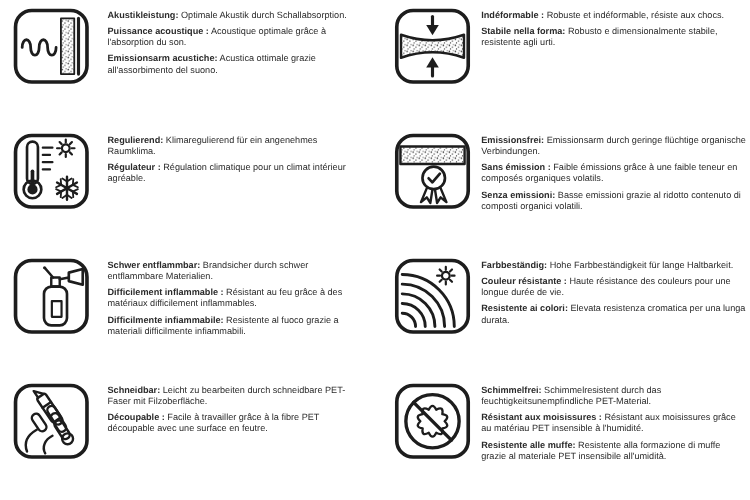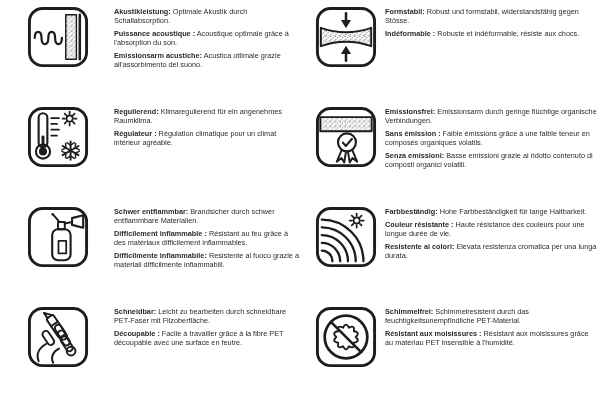--- a/index.html
+++ b/index.html
@@ -6,21 +6,21 @@
   body{
     width:600px;height:400px;background:#ffffff;overflow:hidden;
     font-family:"Liberation Sans",sans-serif;color:#2b2b2b;
   }
   .grid{
     display:grid;width:600px;height:400px;
     grid-template-columns:300px 300px;
     grid-template-rows:repeat(4,100px);
   }
   .cell{display:flex;align-items:flex-start;box-sizing:border-box;padding-top:6px;}
-  .cell.left{padding-left:27px;gap:11px;}
+  .cell.left{padding-left:10px;}
   .cell.right{padding-left:15px;}
   .icon-box{width:62px;height:62px;flex:0 0 62px;}
   .icon-box svg{width:62px;height:62px;display:block;}
   .text{margin-left:14px;width:196px;margin-top:1px;}
   .right .text{margin-left:8px;width:212px;}
   .text p{margin:0 0 4px 0;font-size:7.3px;line-height:9px;}
   .text b{font-weight:bold;}
 </style>
 </head>
 <body>
@@ -64,22 +64,22 @@
           </defs>
         <rect x="2.5" y="2.5" width="59" height="59" rx="13.5" stroke-width="3"></rect>
         <path d="M6 22.5 Q32 31.5 58 22.5 L58 41.5 Q32 32.5 6 41.5 Z" fill="url(#spk2)" stroke-width="2"></path>
         <line x1="32" y1="7.5" x2="32" y2="16" stroke-width="2.6"></line>
         <polygon points="26.8,14.5 37.2,14.5 32,23" fill="#1d1d1d" stroke="none"></polygon>
         <line x1="32" y1="56.5" x2="32" y2="48" stroke-width="2.6"></line>
         <polygon points="26.8,49.5 37.2,49.5 32,41" fill="#1d1d1d" stroke="none"></polygon>
       </svg>
     </div>
     <div class="text">
-      <p><b>Formstabil:</b> <span>Robust und formstabil, widerstandsfähig gegen Stösse.</span></p>
       <p><b>Indéformable :</b> <span>Robuste et indéformable, résiste aux chocs.</span></p>
+      <p><b>Stabile nella forma:</b> <span>Robusto e dimensionalmente stabile, resistente agli urti.</span></p>
     </div>
   </section>
 
   <section class="cell left">
     <div class="icon-box">
       <svg viewBox="0 0 64 64" stroke="#1d1d1d" fill="none" stroke-linecap="round" stroke-linejoin="round">
         <rect x="2.5" y="2.5" width="59" height="59" rx="13.5" stroke-width="3"></rect>
         <rect x="12" y="7.5" width="9" height="35" rx="4.5" stroke-width="2.2"></rect>
         <circle cx="16.5" cy="47" r="7.3" stroke-width="2.2"></circle>
         <circle cx="16.5" cy="47" r="4.2" fill="#1d1d1d" stroke="none"></circle>
@@ -194,16 +194,17 @@
       <svg viewBox="0 0 64 64" stroke="#1d1d1d" fill="none" stroke-linecap="round" stroke-linejoin="round">
         <rect x="2.5" y="2.5" width="59" height="59" rx="13.5" stroke-width="3"></rect>
         <circle cx="32" cy="32" r="22" stroke-width="2.8"></circle>
         <path stroke-width="1.9" d="M42 32 Q47.2 36.9 40.1 37.9 Q41.4 44.9 35.1 41.5 Q32 48 28.9 41.5 Q22.6 44.9 23.9 37.9 Q16.8 36.9 22 32 Q16.8 27.1 23.9 26.1 Q22.6 19.1 28.9 22.5 Q32 16 35.1 22.5 Q41.4 19.1 40.1 26.1 Q47.2 27.1 42 32 Z"></path>
         <line x1="16.4" y1="16.4" x2="47.6" y2="47.6" stroke-width="2.8"></line>
       </svg>
     </div>
     <div class="text">
       <p><b>Schimmelfrei:</b> <span>Schimmelresistent durch das feuchtigkeitsunempfindliche PET-Material.</span></p>
       <p><b>Résistant aux moisissures :</b> <span>Résistant aux moisissures grâce au matériau PET insensible à l'humidité.</span></p>
+      <p><b>Resistente alle muffe:</b> <span>Resistente alla formazione di muffe grazie al materiale PET insensibile all'umidità.</span></p>
     </div>
   </section>
 
 </div>
 
 </body></html>

